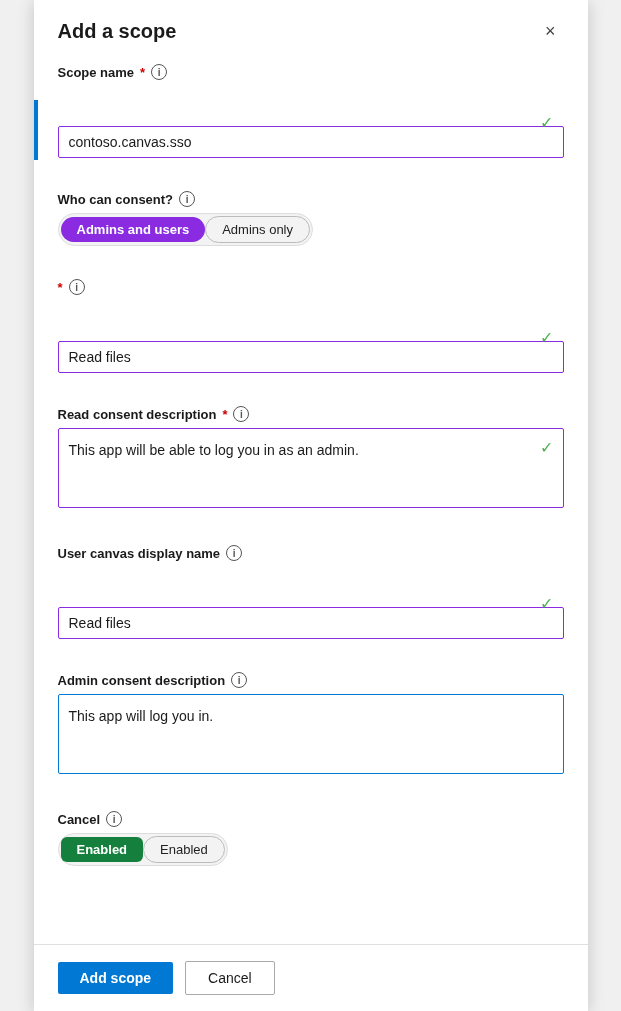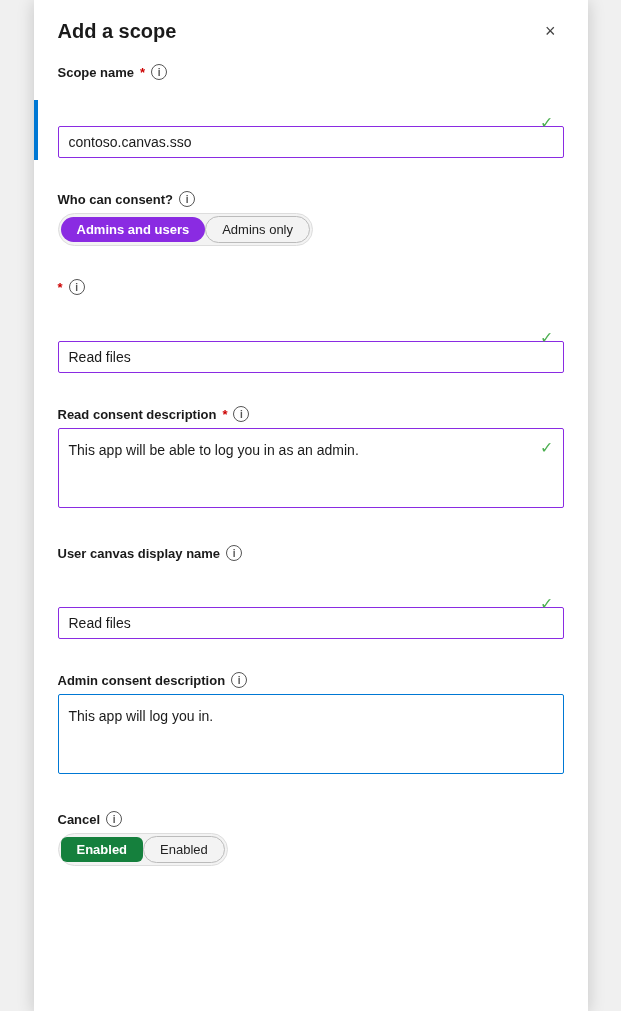--- a/index.html
+++ b/index.html
@@ -292,13 +292,17 @@
       <div class="toggle-group">
         <button class="toggle-option active-blue">Enabled</button>
         <button class="toggle-option inactive">Enabled</button>
       </div>
     </div>
 
     <div class="spacer"></div>
 
   </div>
 
+  <div class="dialog-footer">
+    <button class="btn-primary">Add scope</button>
+    <button class="btn-secondary">Cancel</button>
+  </div>
 </div>
 
 </body></html>

